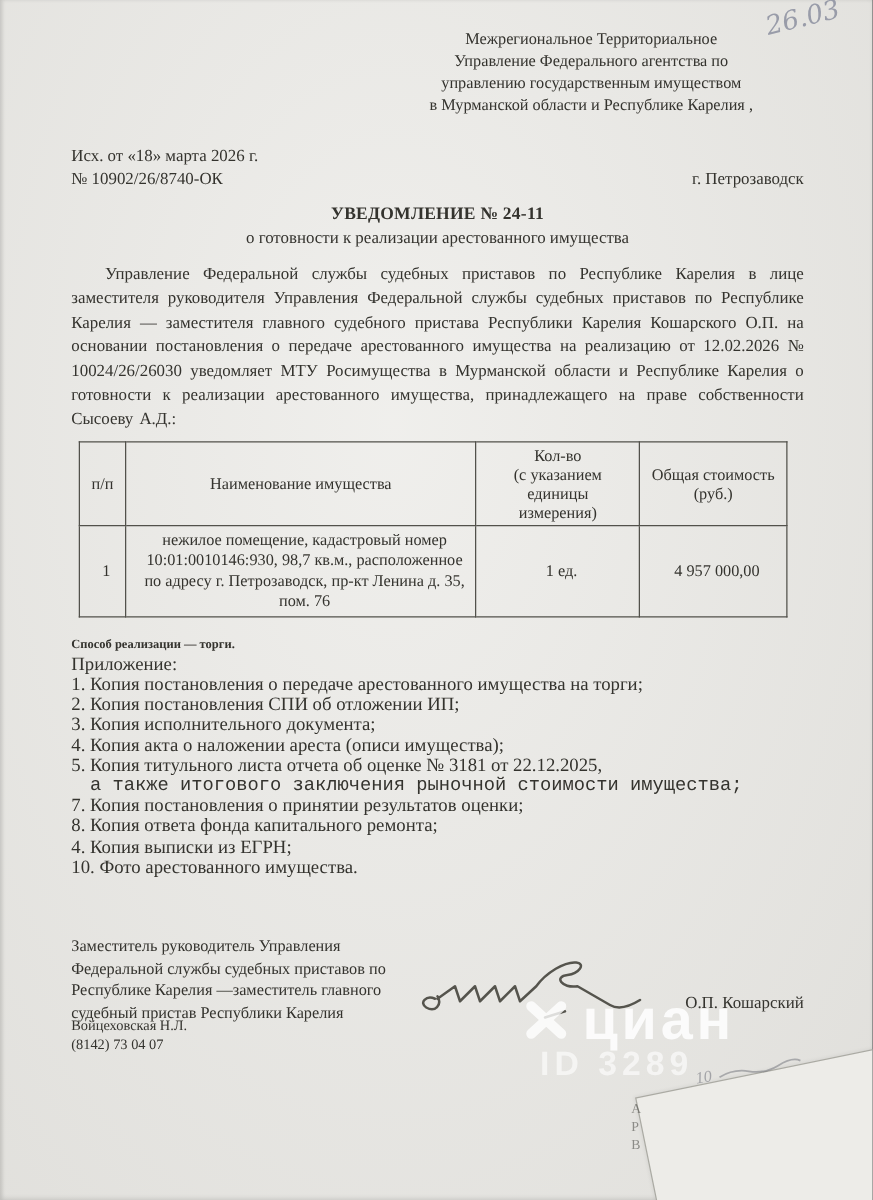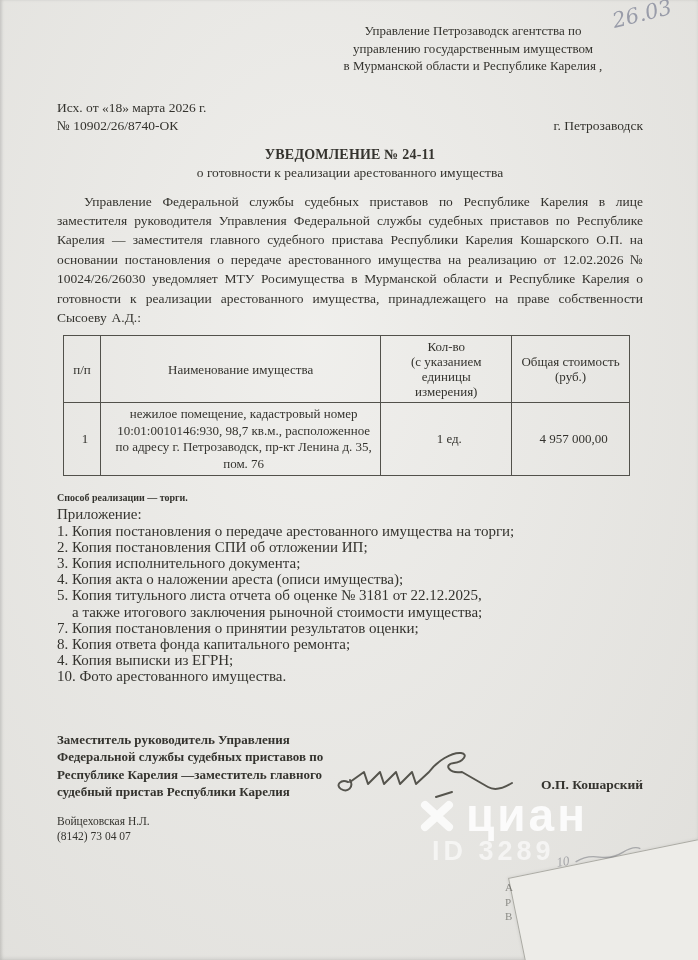--- a/index.html
+++ b/index.html
@@ -71,24 +71,24 @@
     font-weight:normal;
     padding:3px 5px;
   }
   table.prop th { white-space:pre-line; line-height:15px; height:46px; }
   table.prop td { line-height:16.5px; height:58px;padding-left:11px; }
 
   
   .method { margin-top:14px; font-weight:bold; font-size:10px; line-height:16px; }
   .attachments { font-size:15px; line-height:16.2px; }
   .attachments .item { }
-  .attachments .cont { padding-left:15px; }
-
-  
-  .sig-block { position:relative; margin-top:46px; height:80px;font-weight:bold; }
+  .attachments .cont { padding-left:15px;font-family:Liberation Mono, monospace; }
+
+  
+  .sig-block { position:relative; margin-top:46px; height:80px; }
   .sig-position { width:320px; font-size:13px; line-height:17.5px; }
   .sig-scribble { position:absolute; left:275px; top:14px; }
   .sig-name { position:absolute; right:0; top:46px; font-size:13.5px; }
 
   
   .footer {
     position:absolute; left:57px; top:814px;
     font-size:11.5px; line-height:15px;
   }
 
@@ -134,21 +134,22 @@
 </head>
 <body>
 
 <div class="page">
 
   <div class="hand-date">26.03</div>
 
   <div class="content">
 
     <div class="letterhead">
-      <div>Управление Петрозаводск агентства по</div>
+      <div>Межрегиональное Территориальное</div>
+      <div>Управление Федерального агентства по</div>
       <div>управлению государственным имуществом</div>
       <div>в Мурманской области и Республике Карелия ,</div>
     </div>
 
     <div class="meta">
       <div>
         <div>Исх. от «18» марта 2026 г.</div>
         <div>№ 10902/26/8740-ОК</div>
       </div>
       <div>г. Петрозаводск</div>

